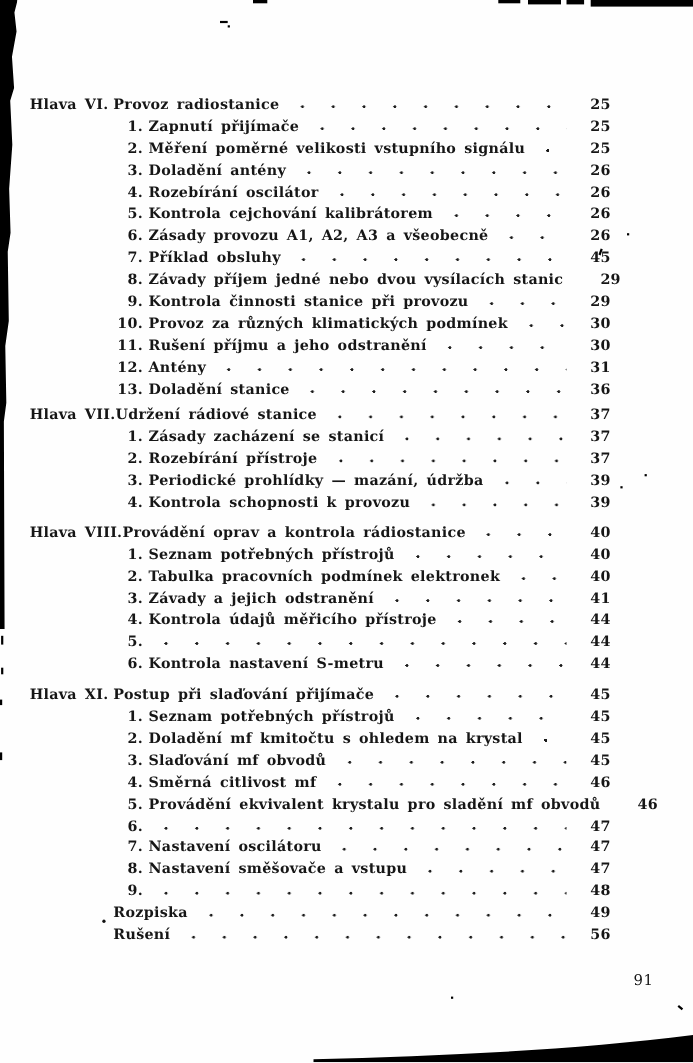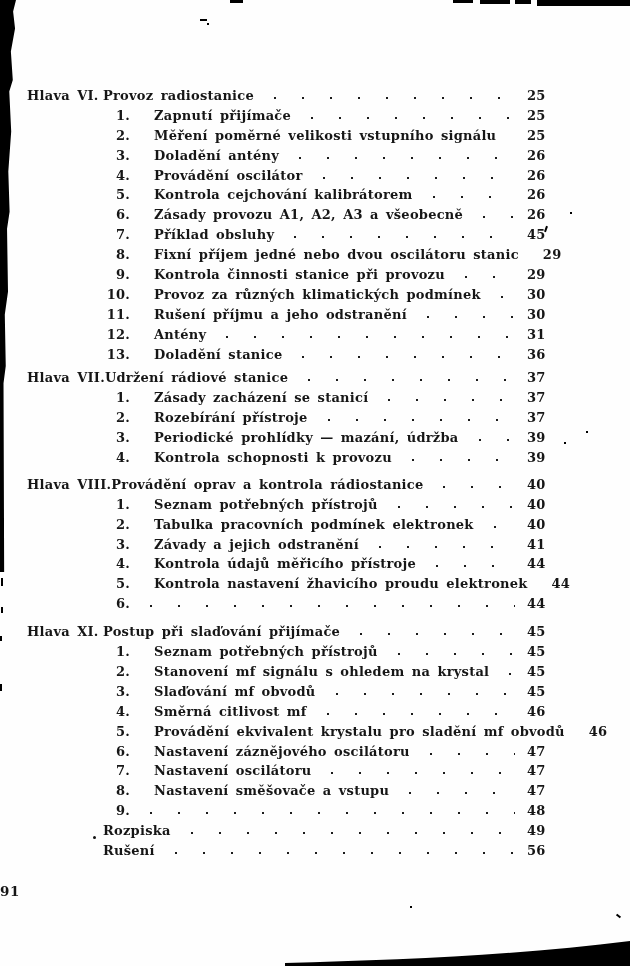--- a/index.html
+++ b/index.html
@@ -10,40 +10,40 @@
   }
   .content{position:absolute;left:27px;top:88px;width:540px;}
   .row{
     display:flex;align-items:baseline;height:19.9px;
     font-size:13px;font-weight:700;letter-spacing:.25px;word-spacing:2.5px;
     white-space:nowrap;
   }
   .hlava{flex:0 0 76px;}
   .sp{flex:0 0 76px;}
   .num{flex:0 0 27px;text-align:right;}
-  .item-txt{margin-left:24px;}
+  .item-txt{margin-left:5px;}
   .leader{
     flex:1 1 0;height:4px;align-self:baseline;
     margin:0 12px 2px 12px;min-width:0;
     background-image:radial-gradient(circle 1.4px at 9px 2px,#1b1b1b 98%,transparent);
     background-size:28px 4px;background-repeat:repeat-x;background-position:left bottom;
   }
-  .pg{flex:0 0 38px;text-align:left;padding-right:2px;}
+  .pg{flex:0 0 38px;text-align:center;padding-right:2px;}
   .sec{margin:0;}
   .sec-1{margin-top:4px;}
   .sec-2{margin-top:7px;}
   .sec-3{margin-top:8px;}
   .trailing-bullet{position:relative;}
   .trailing-bullet::before{
     content:"";position:absolute;left:66px;bottom:4px;width:3px;height:3px;
     background:#111;border-radius:50%;
   }
   .footer{
-    position:absolute;left:0;top:883px;width:594px;text-align:left;
-    font-size:13.5px;font-weight:700;letter-spacing:.5px;
+    position:absolute;left:0;top:883px;width:594px;text-align:right;
+    font-size:13.5px;font-weight:400;letter-spacing:.5px;
   }
   
   .art{position:absolute;background:#000;}
   .left-band{
     left:0;top:0;width:16px;height:572px;
     clip-path:polygon(0 0,100% 0,82% 2%,94% 5%,68% 9%,80% 14%,58% 16%,70% 23%,52% 30%,60% 37%,44% 40%,50% 51%,30% 55%,36% 64%,22% 67%,26% 100%,0 100%);
   }
   .bottom-svg{position:absolute;left:0;bottom:0;width:630px;height:40px;}
 </style>
 </head>
@@ -98,21 +98,21 @@
         <div class="row item">
           <span class="sp"></span>
           <span class="num">3.</span>
           <span class="item-txt">Doladění antény</span>
           <span class="leader"></span>
           <span class="pg">26</span>
         </div>
         <div class="row item">
           <span class="sp"></span>
           <span class="num">4.</span>
-          <span class="item-txt">Provádění oscilátor</span>
+          <span class="item-txt">Rozebírání oscilátor</span>
           <span class="leader"></span>
           <span class="pg">26</span>
         </div>
         <div class="row item">
           <span class="sp"></span>
           <span class="num">5.</span>
           <span class="item-txt">Kontrola cejchování kalibrátorem</span>
           <span class="leader"></span>
           <span class="pg">26</span>
         </div>
@@ -126,21 +126,21 @@
         <div class="row item">
           <span class="sp"></span>
           <span class="num">7.</span>
           <span class="item-txt">Příklad obsluhy</span>
           <span class="leader"></span>
           <span class="pg">45</span>
         </div>
         <div class="row item">
           <span class="sp"></span>
           <span class="num">8.</span>
-          <span class="item-txt">Fixní příjem jedné nebo dvou oscilátoru stanic</span>
+          <span class="item-txt">Závady příjem jedné nebo dvou vysílacích stanic</span>
           <span class="leader"></span>
           <span class="pg">29</span>
         </div>
         <div class="row item">
           <span class="sp"></span>
           <span class="num">9.</span>
           <span class="item-txt">Kontrola činnosti stanice při provozu</span>
           <span class="leader"></span>
           <span class="pg">29</span>
         </div>
@@ -240,27 +240,27 @@
         <div class="row item">
           <span class="sp"></span>
           <span class="num">4.</span>
           <span class="item-txt">Kontrola údajů měřicího přístroje</span>
           <span class="leader"></span>
           <span class="pg">44</span>
         </div>
         <div class="row item">
           <span class="sp"></span>
           <span class="num">5.</span>
-          <span class="item-txt">Kontrola nastavení žhavicího proudu elektronek</span>
           <span class="leader"></span>
           <span class="pg">44</span>
         </div>
         <div class="row item">
           <span class="sp"></span>
           <span class="num">6.</span>
+          <span class="item-txt">Kontrola nastavení S-metru</span>
           <span class="leader"></span>
           <span class="pg">44</span>
         </div>
       </div>
       <div class="sec sec-3">
         <div class="row">
           <span class="hlava">Hlava XI.</span>
           <span class="txt">Postup při slaďování přijímače</span>
           <span class="leader"></span>
           <span class="pg">45</span>
@@ -268,21 +268,21 @@
         <div class="row item">
           <span class="sp"></span>
           <span class="num">1.</span>
           <span class="item-txt">Seznam potřebných přístrojů</span>
           <span class="leader"></span>
           <span class="pg">45</span>
         </div>
         <div class="row item">
           <span class="sp"></span>
           <span class="num">2.</span>
-          <span class="item-txt">Stanovení mf signálu s ohledem na krystal</span>
+          <span class="item-txt">Doladění mf kmitočtu s ohledem na krystal</span>
           <span class="leader"></span>
           <span class="pg">45</span>
         </div>
         <div class="row item">
           <span class="sp"></span>
           <span class="num">3.</span>
           <span class="item-txt">Slaďování mf obvodů</span>
           <span class="leader"></span>
           <span class="pg">45</span>
         </div>
@@ -296,21 +296,20 @@
         <div class="row item">
           <span class="sp"></span>
           <span class="num">5.</span>
           <span class="item-txt">Provádění ekvivalent krystalu pro sladění mf obvodů</span>
           <span class="leader"></span>
           <span class="pg">46</span>
         </div>
         <div class="row item">
           <span class="sp"></span>
           <span class="num">6.</span>
-          <span class="item-txt">Nastavení záznějového oscilátoru</span>
           <span class="leader"></span>
           <span class="pg">47</span>
         </div>
         <div class="row item">
           <span class="sp"></span>
           <span class="num">7.</span>
           <span class="item-txt">Nastavení oscilátoru</span>
           <span class="leader"></span>
           <span class="pg">47</span>
         </div>

